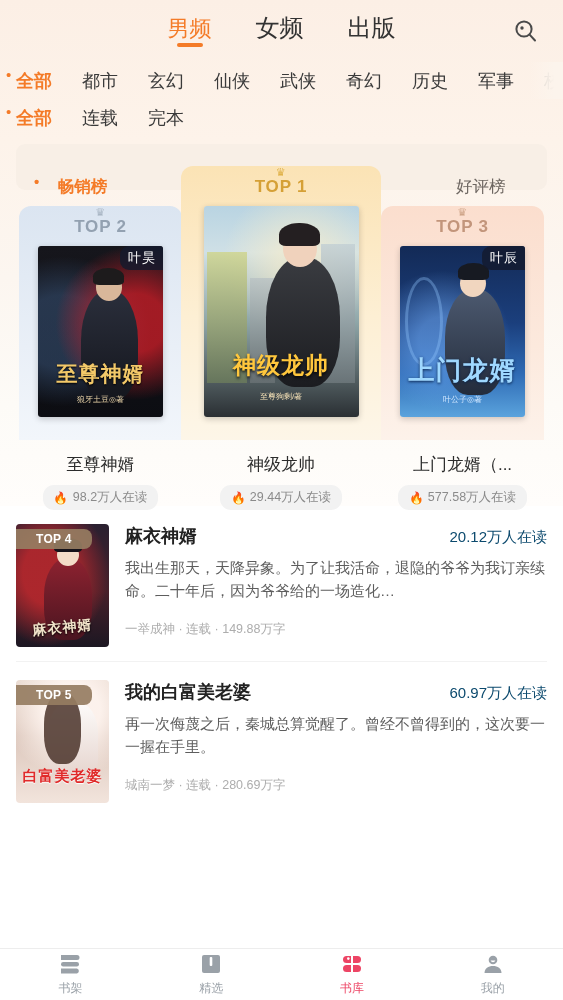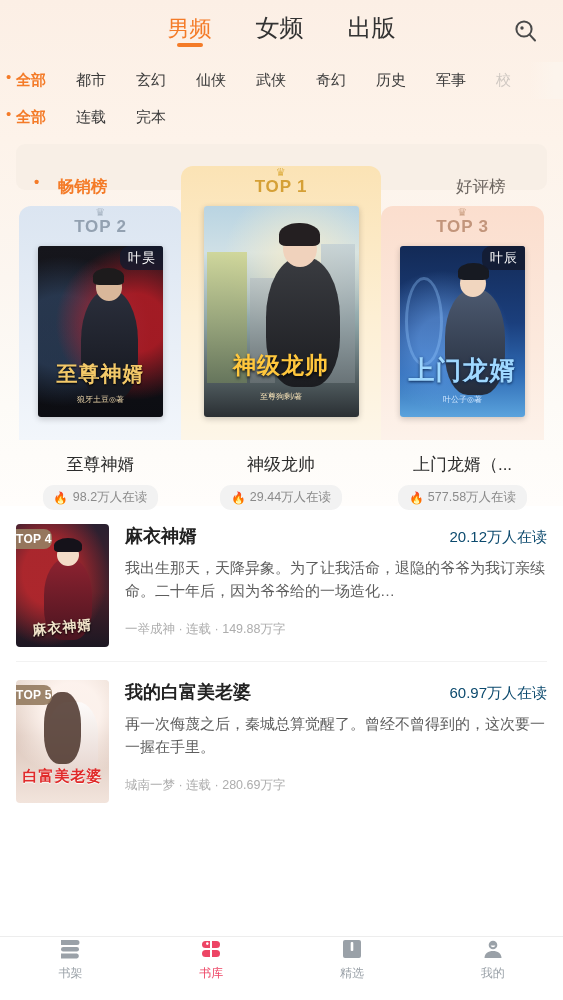--- a/index.html
+++ b/index.html
@@ -43,21 +43,21 @@
   .tab.active{ color:#F47B28; font-weight:normal; font-size:22px; }
   .tab.active:after{ content:""; position:absolute; left:50%; transform:translateX(-50%);
     bottom:0; width:26px; height:3.5px; border-radius:2px; background:#F47B28; }
   .search-btn{ position:absolute; right:22px; top:50%; transform:translateY(-50%);
     width:30px; height:30px; }
   .search-btn svg{ display:block; }
 
   
   .filter-row{ display:flex; align-items:center; gap:0; padding:0 16px; height:37px;
     overflow:hidden; position:relative; white-space:nowrap; }
-  .fchip{ font-size:15px; color:#3a3a3a; margin-right:30px; position:relative; flex:0 0 auto;font-family:Liberation Serif, serif; }
+  .fchip{ font-size:18px; color:#3a3a3a; margin-right:30px; position:relative; flex:0 0 auto;font-family:Liberation Serif, serif; }
   .fchip.active{ color:#F47B28; font-weight:bold; }
   .fchip.active:before{ content:"•"; position:absolute; left:-10px; top:-2px; font-size:15px; color:#F47B28;}
   .fchip.faded{ color:#cfc8c2; margin-right:0; }
   .fade-mask{ position:absolute; right:0; top:0; width:34px; height:100%;
     background:linear-gradient(90deg,rgba(253,243,234,0),#FCF4EC 75%); pointer-events:none; }
 
   
   .segwrap{ margin:8px 16px 0; background:#F8EFE6; border-radius:9px; height:46px;
     display:flex; align-items:center; }
   .seg{ flex:1; text-align:center; font-size:16.5px; color:#6d6661; position:relative;margin-top:40px; }
@@ -116,32 +116,32 @@
     border-radius:11px; padding:4px 11px; font-size:12.5px; color:#8b8b8b; margin-top:9px; }
   .flame{ font-size:12px; }
   .pmeta{ position:absolute; left:0; right:0; text-align:center; }
 
   
   .listarea{ background:#fff; flex:1 1 auto; padding:0 16px; }
   .lrow{ display:flex; padding:18px 0 14px; gap:16px; position:relative; }
   .lrow + .lrow{ border-top:1px solid #F2F2F2; }
   .lcover{ width:93px; height:123px; border-radius:4px; position:relative; overflow:hidden; flex:0 0 auto; }
   .ranktag{ position:absolute; left:0; top:5px; background:rgba(150,125,98,.92); color:#fff;
-    font-size:12px; padding:3px 0; border-radius:0 8px 8px 0; font-weight:bold; letter-spacing:.3px; }
+    font-size:12px; padding:3px 20px; border-radius:0 8px 8px 0; font-weight:bold; letter-spacing:.3px; }
   .linfo{ flex:1; min-width:0; }
   .lhead{ display:flex; align-items:baseline; }
   .ltitle{ font-size:18px; font-weight:bold; color:#222; }
   .lheat{ margin-left:auto; font-size:15px; color:#0c4a6e; }
   .ldesc{ margin-top:9px; font-size:15px; line-height:1.52; color:#5d5d5d;
     display:-webkit-box; -webkit-line-clamp:2; -webkit-box-orient:vertical; overflow:hidden; }
   .lmeta{ margin-top:18px; font-size:12.5px; color:#ADADAD; }
 
   
-  .bottomnav{ flex:0 0 auto; height:64px; border-top:1px solid #EDEDED; background:#fff;
-    display:flex; align-items:flex-start; }
+  .bottomnav{ flex:0 0 auto; height:52px; border-top:1px solid #EDEDED; background:#fff;
+    display:flex; align-items:center; }
   .nitem{ flex:1; text-align:center; color:#9AA1A8; }
   .nitem.active{ color:#ED4565; }
   .nlabel{ font-size:12px; margin-top:4px; display:block; }
   .nicon{ height:24px; display:flex; align-items:center; justify-content:center; }
 </style>
 </head>
 <body>
 
 <div class="screen">
 
@@ -312,46 +312,46 @@
       <span class="nicon">
         <svg width="24" height="22" viewBox="0 0 24 22">
           <path d="M3 2h16a2.5 2.5 0 0 1 0 5H3z" fill="#9AA1A8"></path>
           <rect x="3" y="9" width="18" height="4.5" rx="2.2" fill="#9AA1A8"></rect>
           <path d="M3 15.5h16a2.6 2.6 0 0 1 0 5H3z" fill="#9AA1A8"></path>
         </svg>
       </span>
       <span class="nlabel">书架</span>
     </div>
 
+    <div class="nitem">
+      <span class="nicon">
+        <svg width="24" height="22" viewBox="0 0 24 22">
+          <rect x="3" y="2" width="18" height="18" rx="2" fill="#9AA1A8"></rect>
+          <rect x="10.7" y="4" width="2.6" height="9" rx="1" fill="#ffffff"></rect>
+        </svg>
+      </span>
+      <span class="nlabel">精选</span>
+    </div>
+
     <div class="nitem active">
       <span class="nicon">
         <svg width="24" height="22" viewBox="0 0 24 22">
           <path d="M11 3H6.5A3.5 3.5 0 0 0 6.5 10H11z" fill="#ED4565"></path>
           <circle cx="8.3" cy="5.6" r="1.3" fill="#ffffff"></circle>
           <path d="M13 3h4.5a3.5 3.5 0 0 1 0 7H13z" fill="#ED4565"></path>
           <path d="M11 12H6.5a3.5 3.5 0 0 0 0 7H11z" fill="#ED4565"></path>
           <path d="M13 12h4.5a3.5 3.5 0 0 1 0 7H13z" fill="#ED4565"></path>
         </svg>
       </span>
       <span class="nlabel">书库</span>
     </div>
 
     <div class="nitem">
       <span class="nicon">
         <svg width="24" height="22" viewBox="0 0 24 22">
-          <rect x="3" y="2" width="18" height="18" rx="2" fill="#9AA1A8"></rect>
-          <rect x="10.7" y="4" width="2.6" height="9" rx="1" fill="#ffffff"></rect>
-        </svg>
-      </span>
-      <span class="nlabel">精选</span>
-    </div>
-
-    <div class="nitem">
-      <span class="nicon">
-        <svg width="24" height="22" viewBox="0 0 24 22">
           <circle cx="12" cy="7" r="4.3" fill="#9AA1A8"></circle>
           <path d="M3.5 20c0-4.4 3.8-7 8.5-7s8.5 2.6 8.5 7z" fill="#9AA1A8"></path>
           <path d="M9.6 7.6a2.6 2.6 0 0 0 4.8 0z" fill="#ffffff"></path>
         </svg>
       </span>
       <span class="nlabel">我的</span>
     </div>
   </div>
 </div>
 

